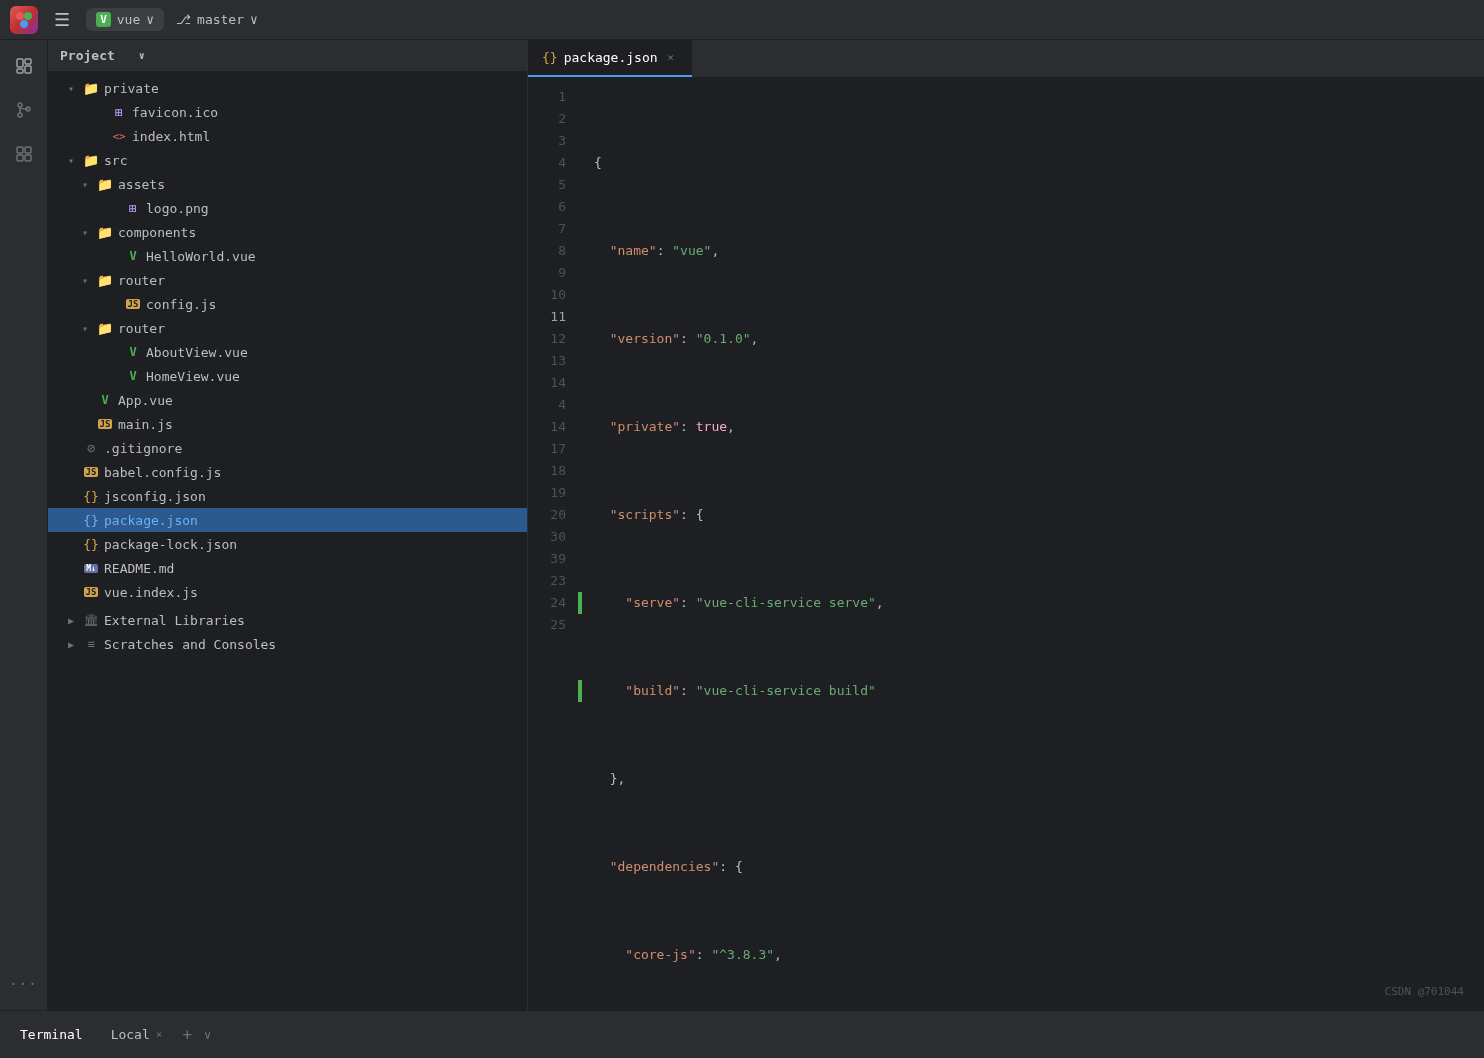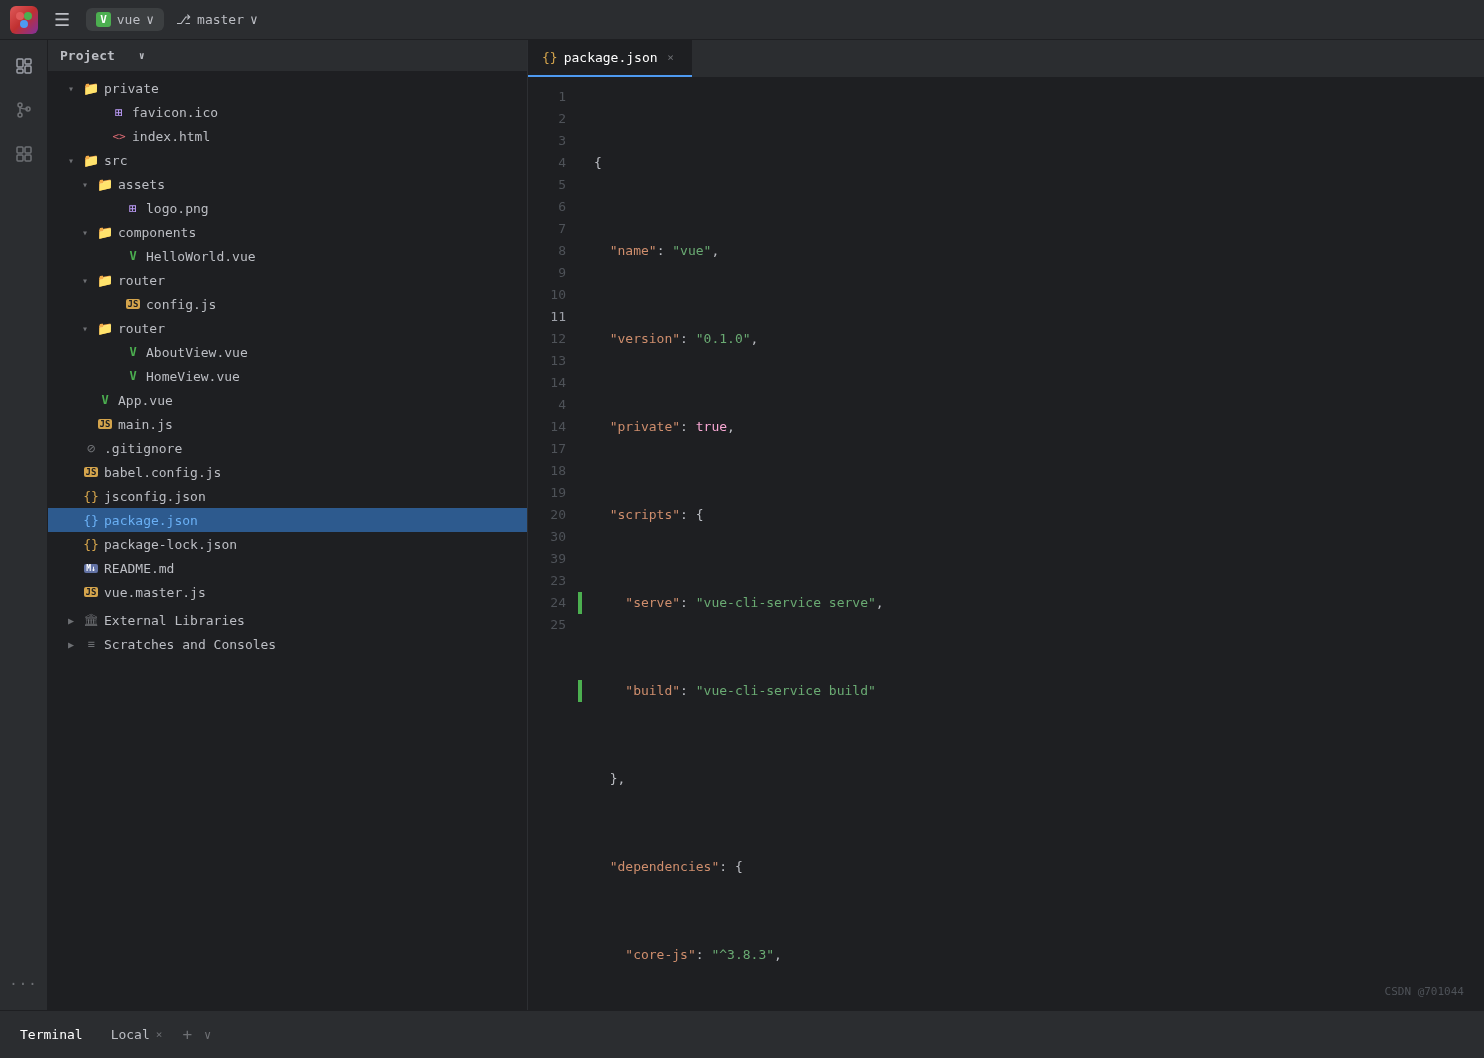--- a/index.html
+++ b/index.html
@@ -449,21 +449,21 @@
           </span>
         <span class="item-label">README.md</span>
       </div>
 
       <div class="tree-item" style="padding-left:12px;">
         <span class="item-indent" style="width:0px;"></span>
         <span class="item-chevron"></span>
         <span class="item-icon">
             <span style="background:#d4a44c;color:#1e1f22;border-radius:2px;font-size:9px;font-weight:bold;padding:0 2px;">JS</span>
           </span>
-        <span class="item-label">vue.master.js</span>
+        <span class="item-label">vue.index.js</span>
       </div>
 
       <div class="tree-item" style="padding-left:12px;margin-top:4px;">
         <span class="item-indent" style="width:0px;"></span>
         <span class="item-chevron">▶</span>
         <span class="item-icon" style="color:#6e7074;font-size:12px;">🏛</span>
         <span class="item-label">External Libraries</span>
       </div>
 
       <div class="tree-item" style="padding-left:12px;">

